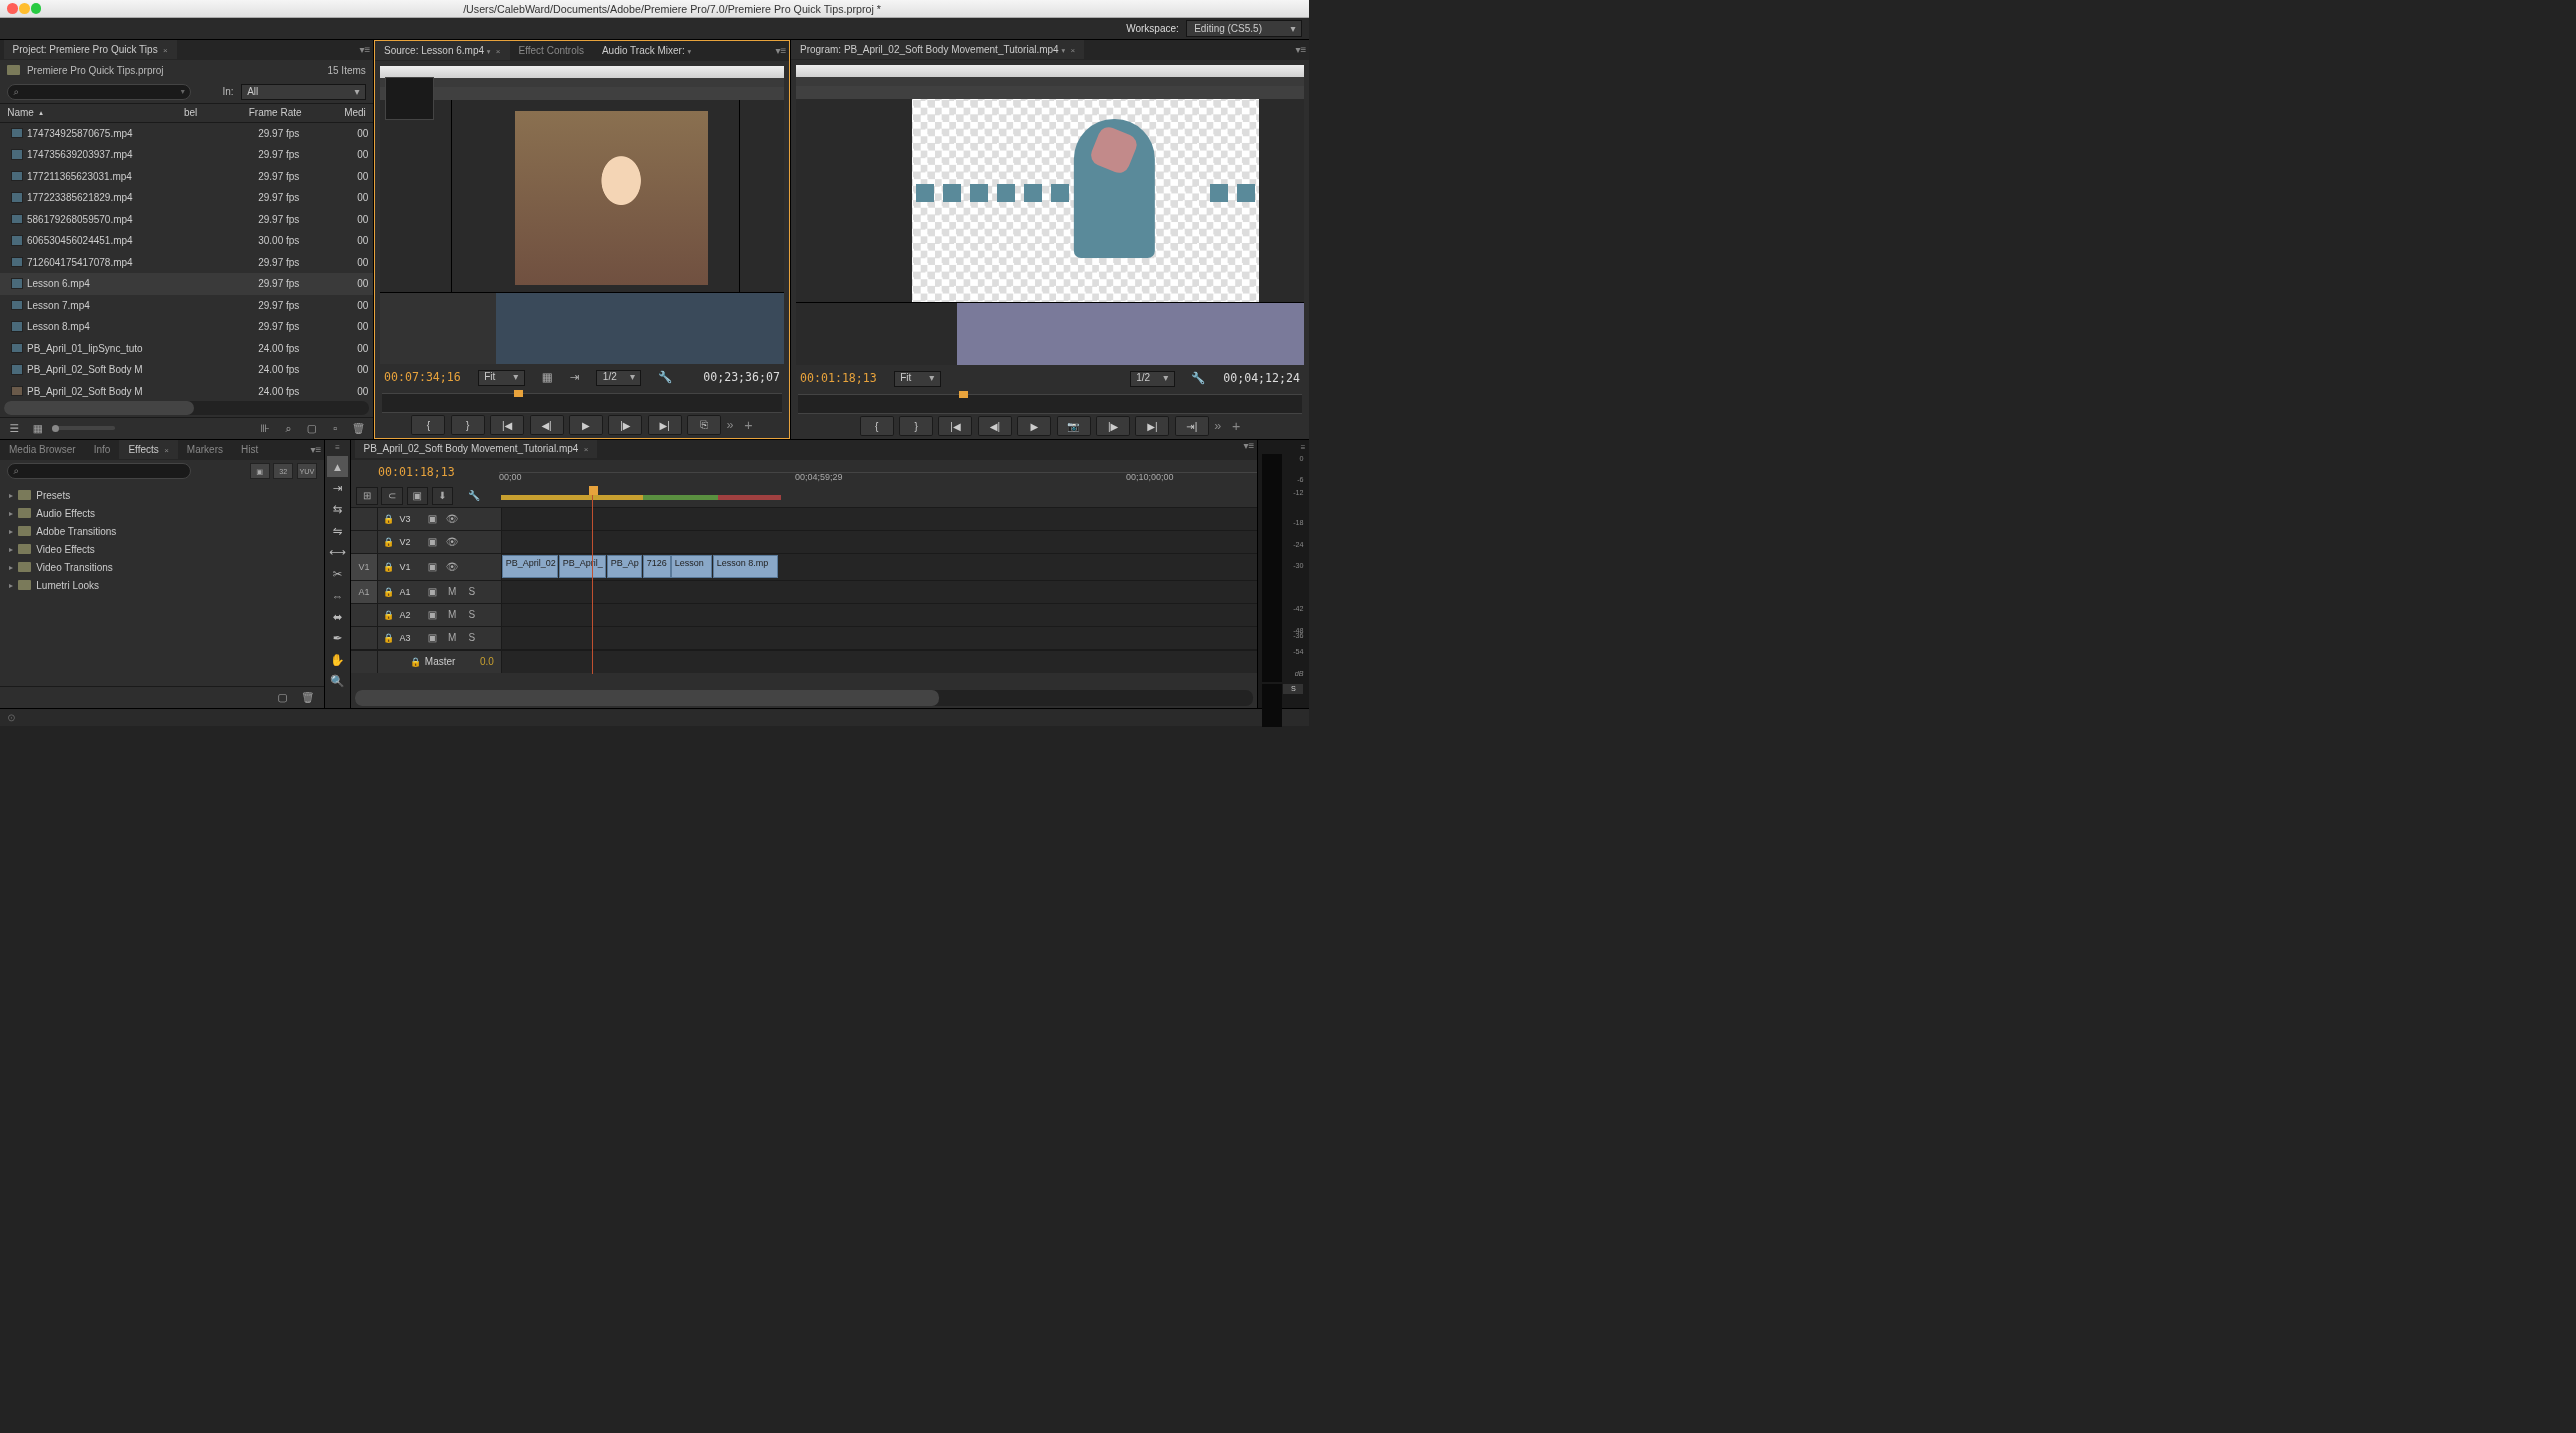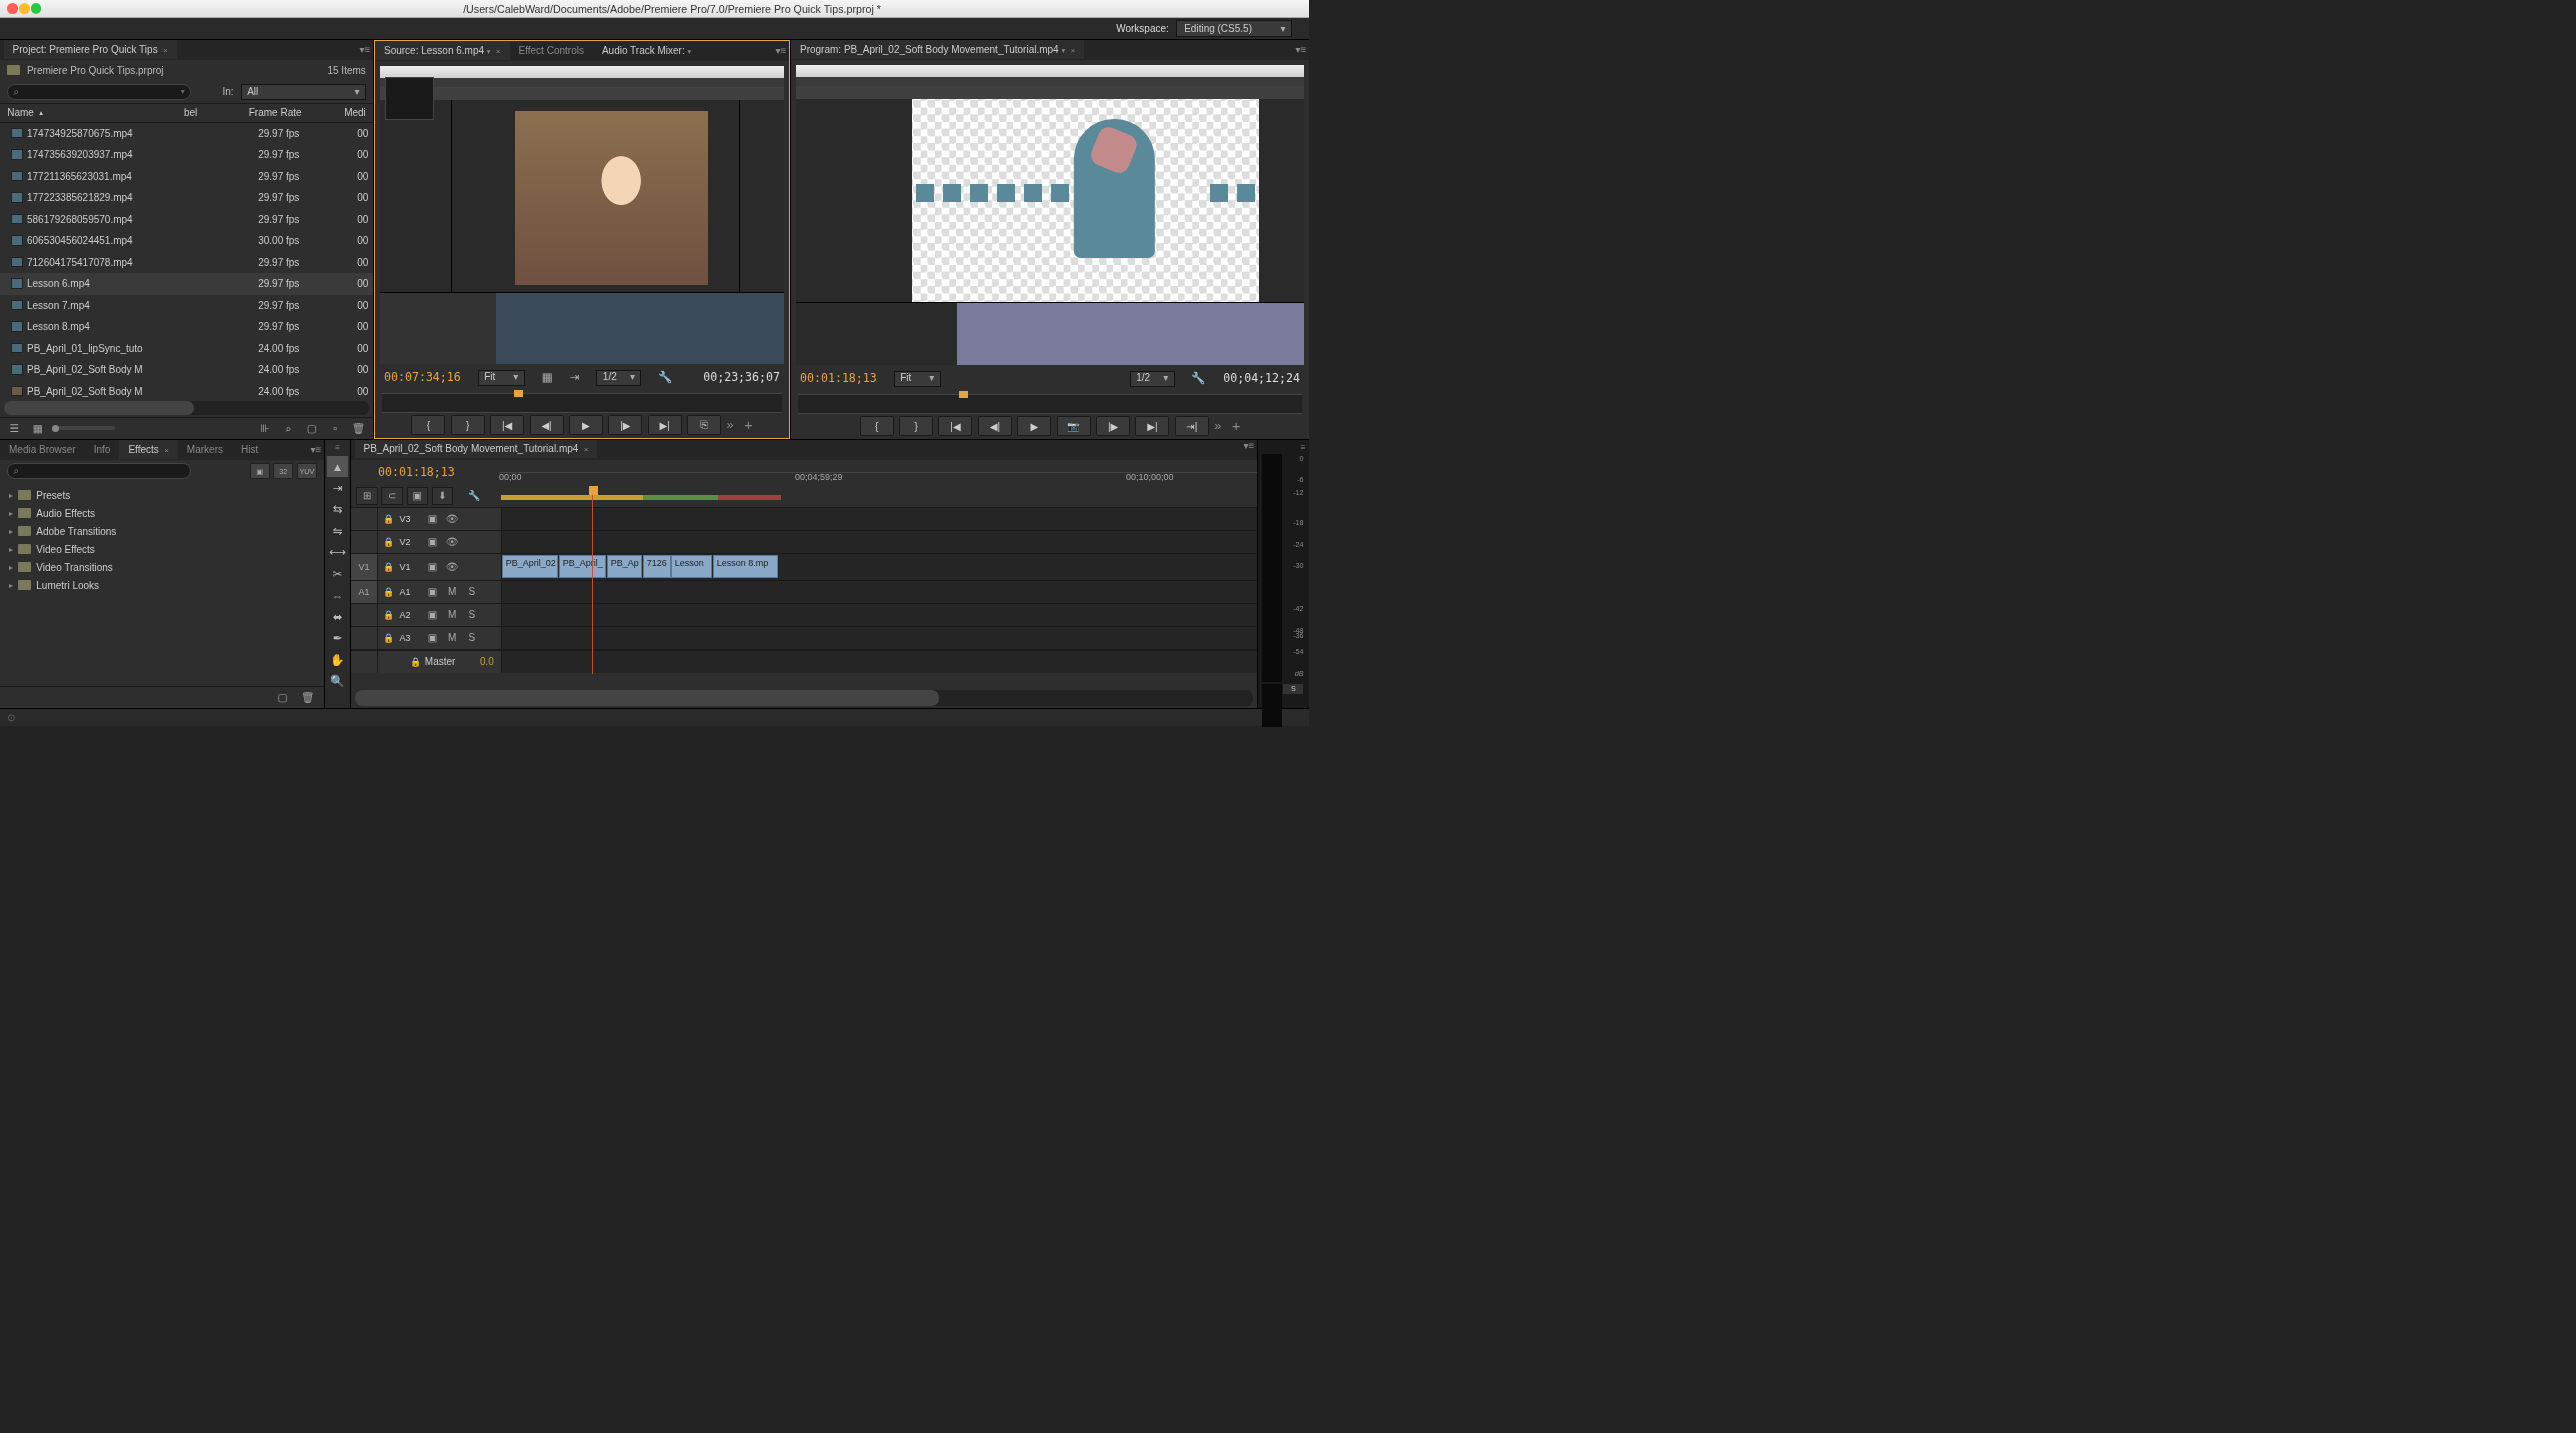--- a/index.html
+++ b/index.html
@@ -3,21 +3,21 @@
 <meta charset="utf-8">
 <style>
 *{margin:0;padding:0;box-sizing:border-box;font-family:'Lucida Grande','Segoe UI',Arial,sans-serif;font-size:10px;color:#ccc;user-select:none}
 body{background:#232323;width:1309px;height:727px;overflow:hidden;position:relative}
 .mac-bar{height:18px;background:linear-gradient(#f5f5f5,#e0e0e0);display:flex;align-items:center;padding:0 7.2px;gap:1px;border-bottom:0.9px solid #aaa}
 .mac-btn{width:10.7px;height:10.7px;border-radius:50%}
 .mac-close{background:#ff5f57}
 .mac-min{background:#ffbd2e}
 .mac-max{background:#28ca42}
 .mac-title{flex:1;text-align:center;color:#333;font-size:10.7px}
-.workspace-bar{height:21.5px;background:#2a2a2a;display:flex;align-items:center;justify-content:flex-end;padding:0 17px;gap:7.2px;border-bottom:0.9px solid #000}
+.workspace-bar{height:21.5px;background:#2a2a2a;display:flex;align-items:center;justify-content:flex-end;padding:0 7px;gap:7.2px;border-bottom:0.9px solid #000}
 .ws-label{color:#ddd}
 .ws-drop{background:#3a3a3a;border:0.9px solid #141414;padding:1.8px 18px 1.8px 7.2px;position:relative;width:116px}
 .ws-drop::after{content:'▾';position:absolute;right:5.4px;color:#aaa}
 .main{display:flex;height:399px}
 .proj-panel{width:374px;background:#2e2e2e;display:flex;flex-direction:column;border-right:0.9px solid #000}
 .panel-tabs{height:20px;display:flex;align-items:center;background:#252525;padding-left:3.6px}
 .tab{padding:3.6px 9px;background:#2e2e2e;color:#ccc;position:relative}
 .tab .x{margin-left:5.4px;color:#888;font-size:8px}
 .tab.dim{background:#252525;color:#888}
 .panel-menu{width:16px;text-align:center;color:#888}

